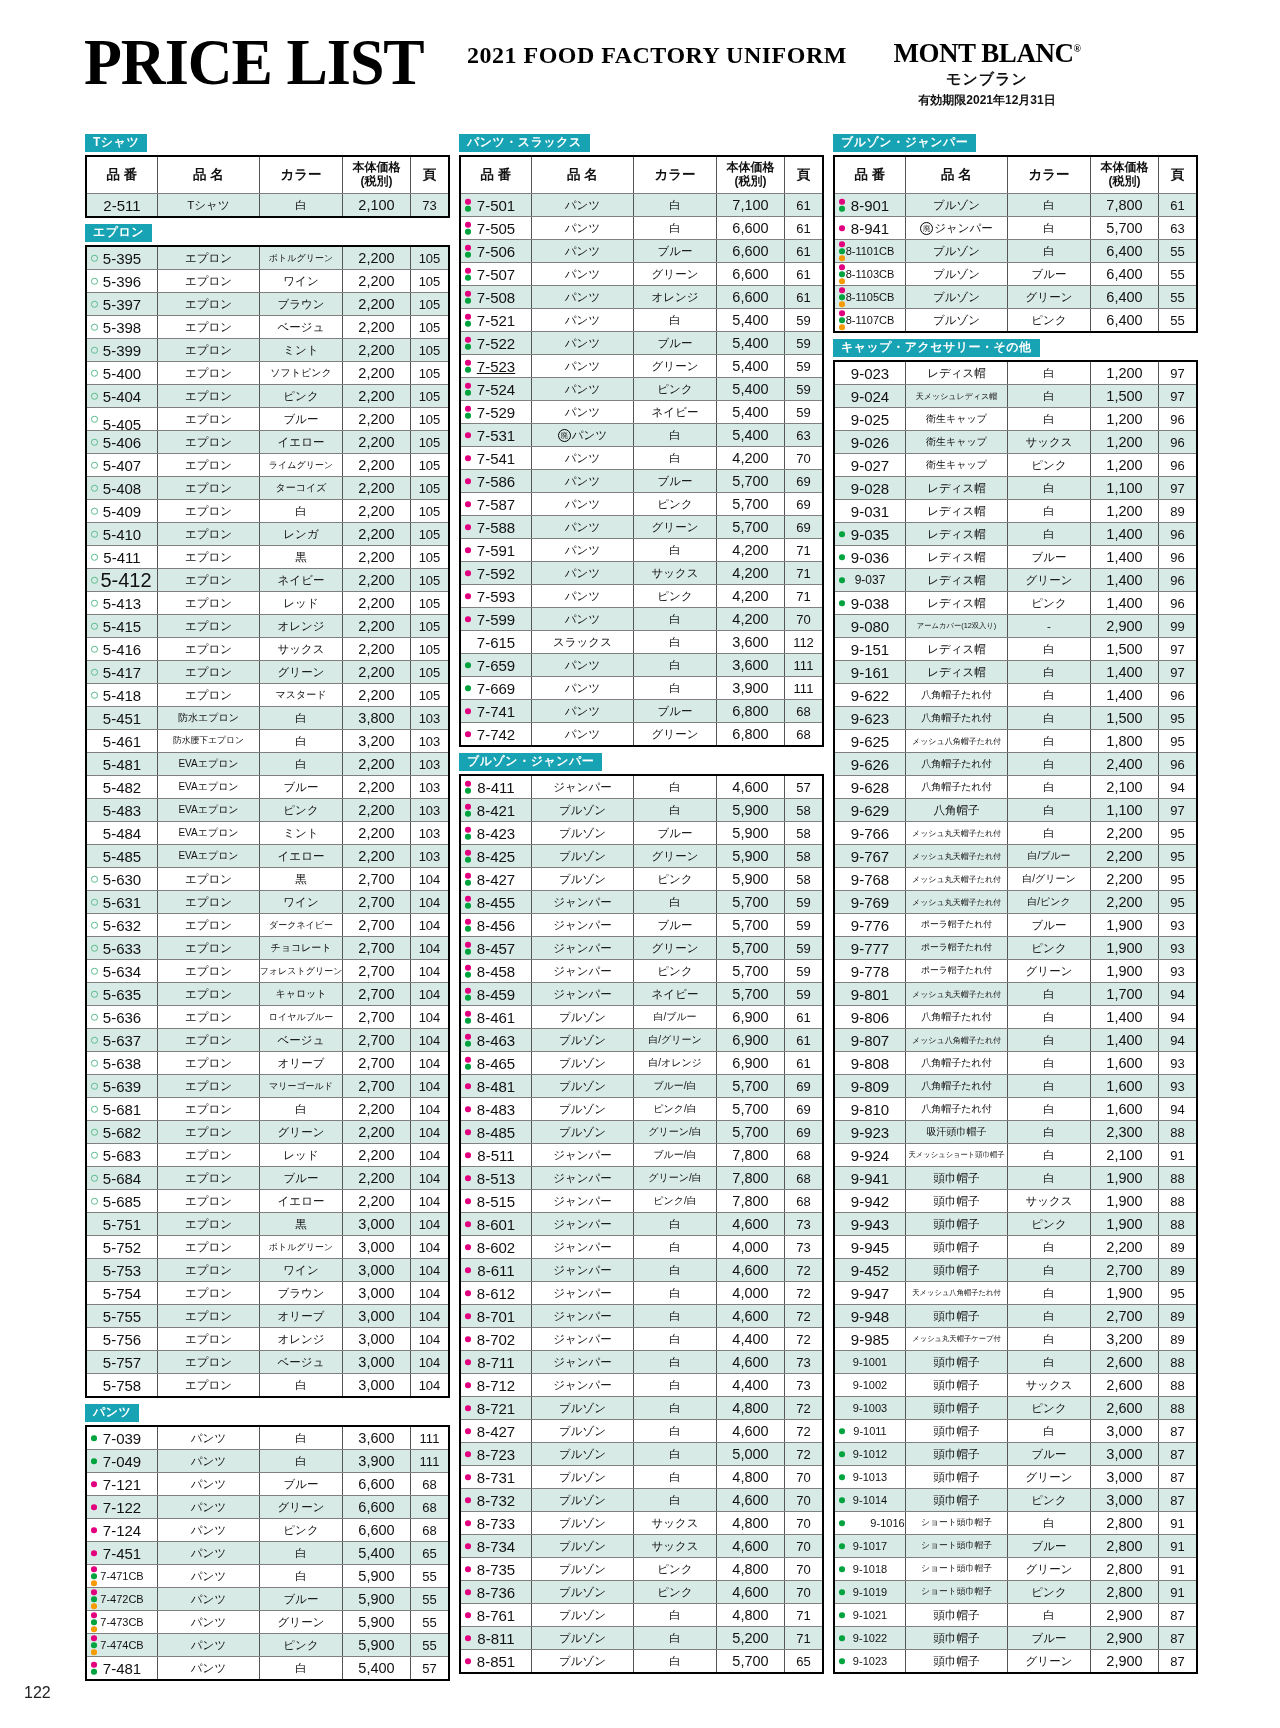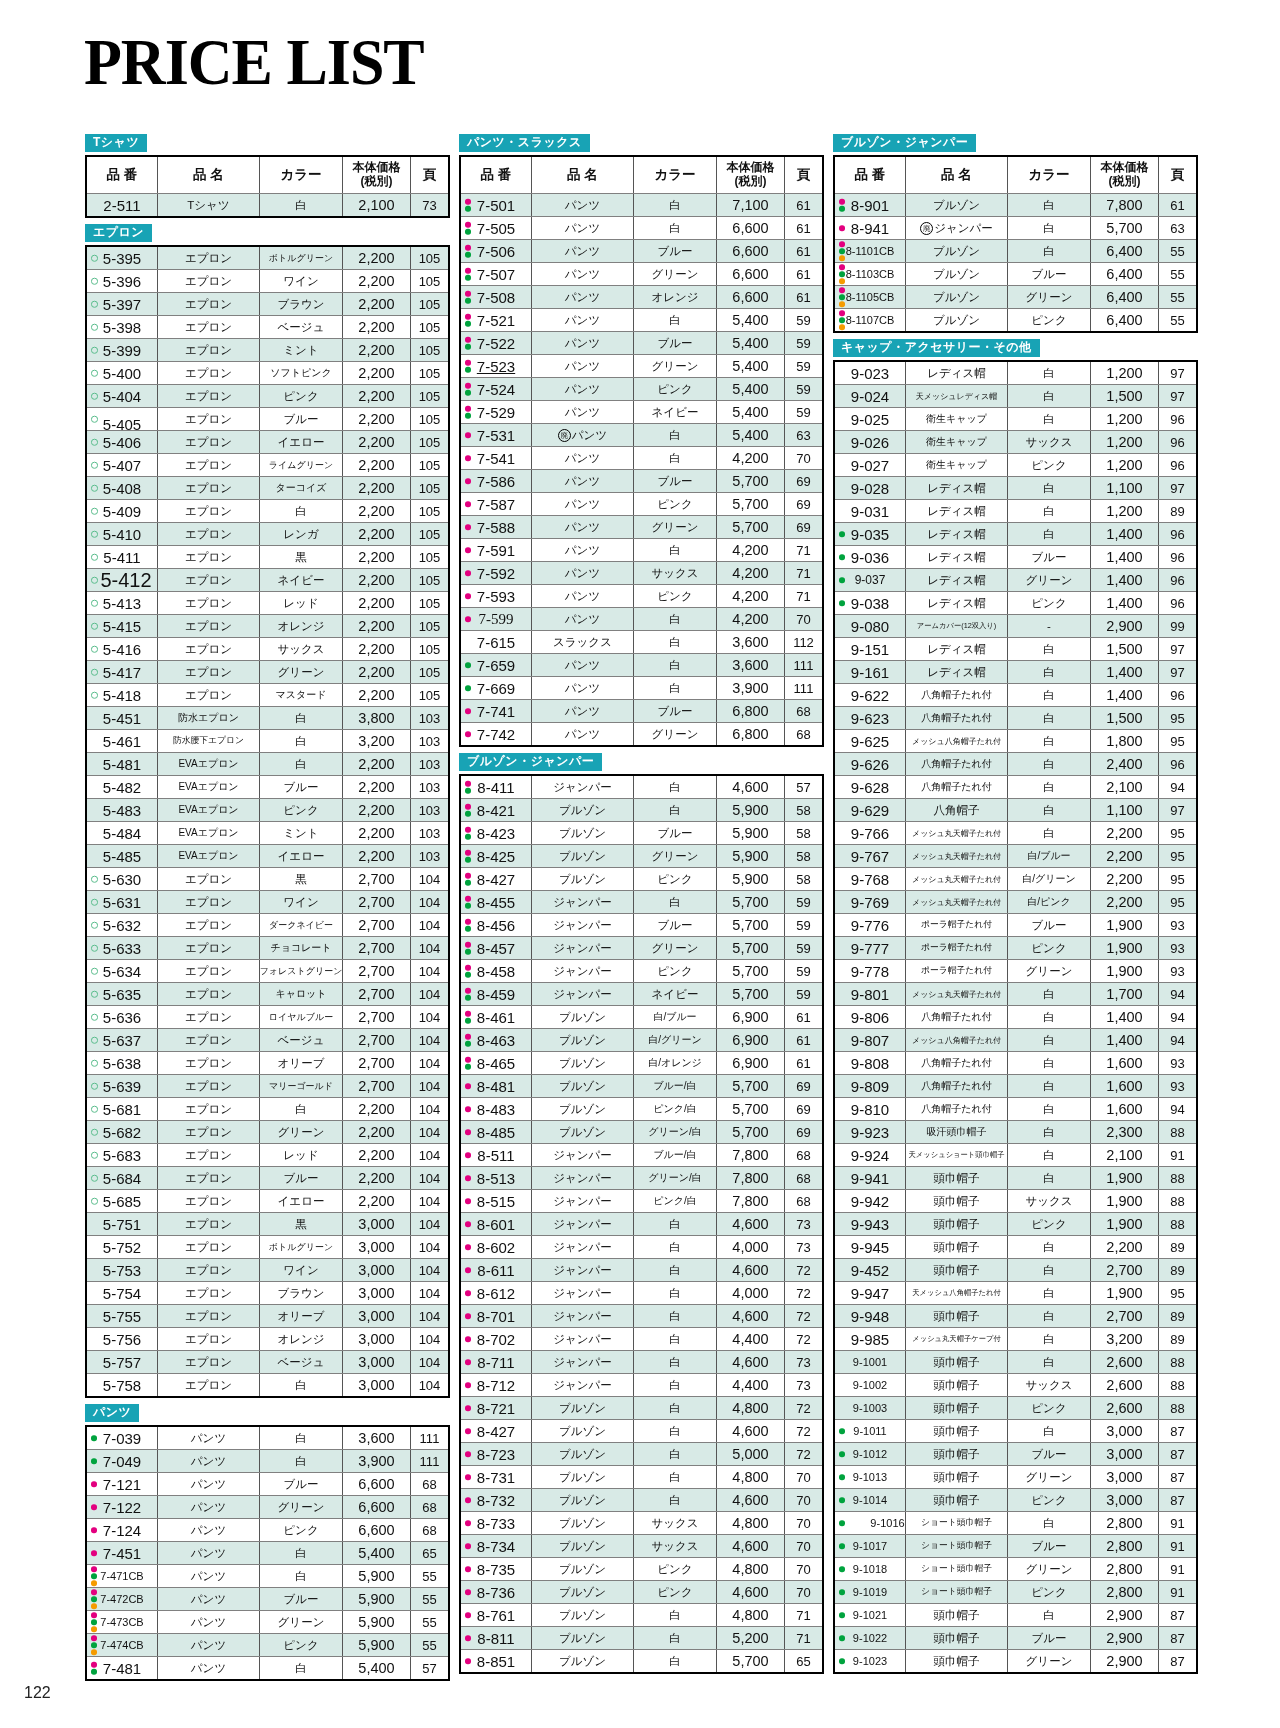--- a/index.html
+++ b/index.html
@@ -66,20 +66,26 @@
     display:inline-block;width:11px;height:11px;line-height:11px;border:1px solid #000;
     border-radius:50%;font-size:7.5px;text-align:center;margin-right:1px;flex:0 0 auto;
   }
   .pagenum{position:absolute;left:24px;top:1684px;font-size:16px;color:#222;}
 </style>
 </head>
 <body>
 
 <div class="hdr">
   <div class="title">PRICE LIST</div>
+  <div class="subtitle">2021 FOOD FACTORY UNIFORM</div>
+  <div class="brandbox">
+    <div class="brand"><span>MONT BLANC</span><sup>®</sup></div>
+    <div class="brand-kana">モンブラン</div>
+    <div class="validity">有効期限2021年12月31日</div>
+  </div>
 </div>
 
 <div class="cols" id="columns">
     <div class="col"><div class="sec-label">Tシャツ</div><div class="tbl">
         <div class="row hd">
           <div class="cell">品 番</div>
           <div class="cell">品 名</div>
           <div class="cell">カラー</div>
           <div class="cell">
             <div class="price-lines">本体価格</div>
@@ -1033,21 +1039,21 @@
           <div class="cell" style="font-size: 11.5px;">パンツ</div>
           <div class="cell" style="font-size: 11.5px;">ピンク</div>
           <div class="cell c-price">4,200</div>
           <div class="cell c-page">71</div>
         </div>
         <div class="row shade">
           <div class="cell c-code">
             <div class="marks">
               <div class="dot m"></div>
             </div>
-            <div class="code-text" style="font-size: 15px; font-family: Liberation Serif, serif;">7-599</div>
+            <div class="code-text" style="font-size: 15px;">7-599</div>
           </div>
           <div class="cell" style="font-size: 11.5px;">パンツ</div>
           <div class="cell" style="font-size: 11.5px;">白</div>
           <div class="cell c-price">4,200</div>
           <div class="cell c-page">70</div>
         </div>
         <div class="row">
           <div class="cell c-code">
             <div class="code-text" style="font-size: 15px;">7-615</div>
           </div>

